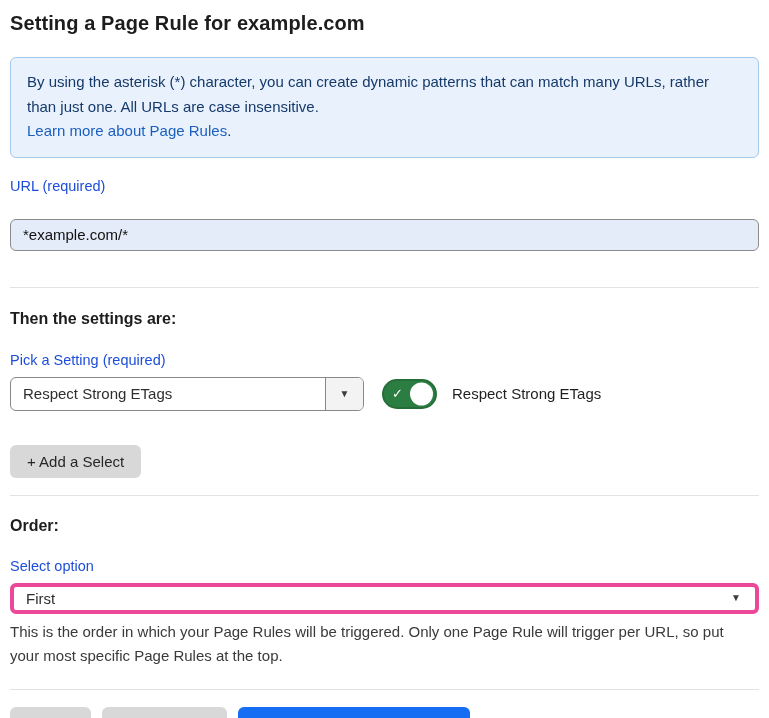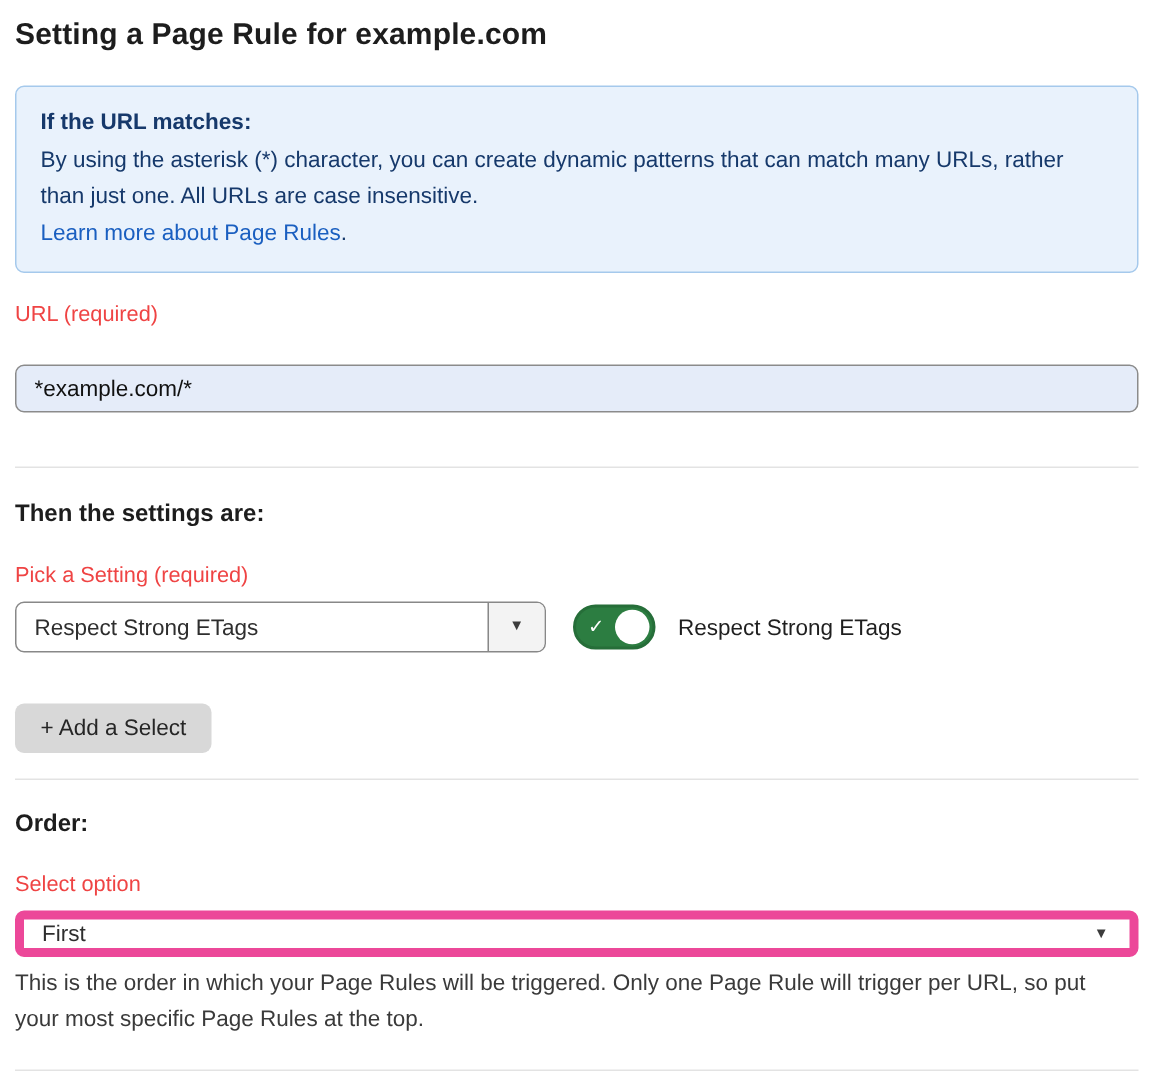--- a/index.html
+++ b/index.html
@@ -36,21 +36,21 @@
     font-weight: 700;
     font-size: 15px;
   }
   .info-box a.info-link {
     color: #1a5fc0;
     cursor: pointer;
   }
   
   .field-label {
     font-size: 14.5px;
-    color: #ef4444;
+    color: #1d4ed8;
     margin-bottom: 9px;
     display: block;
   }
   
   .url-input {
     width: 100%;
     height: 32px;
     background: #e5ecf9;
     border: 1px solid #8b8b8b;
     border-radius: 6px;
@@ -167,21 +167,21 @@
   .btn-gray {
     background: #d8d8d8;
     color: #262626;
     padding: 9px 16px;
   }
   .add-setting-btn { padding: 9px 17px; }
   
   .order-select {
     width: 100%;
     height: 31px;
-    border: 6px solid #ec4899;
+    border: 4px solid #ec4899;
     border-radius: 6px;
     background: #ffffff;
     display: flex;
     align-items: center;
     justify-content: space-between;
     padding: 0 14px 0 12px;
     font-size: 15px;
     color: #2e2e2e;
     cursor: pointer;
     text-align: center;
@@ -207,21 +207,20 @@
   }
 </style>
 </head>
 <body>
 
 <div class="page">
 
   <h1 class="page-title">Setting a Page Rule for example.com</h1>
 
   <div class="info-box">
-    <div class="info-heading">If the URL matches:</div>
     <div>By using the asterisk (*) character, you can create dynamic patterns that can match many URLs, rather than just one. All URLs are case insensitive.</div>
     <div><a class="info-link">Learn more about Page Rules</a><span>.</span></div>
   </div>
 
   <label class="field-label">URL (required)</label>
   <input class="url-input" type="text" value="*example.com/*" style="">
 
   <hr class="divider divider-1">
 
   <div class="section-heading">Then the settings are:</div>

